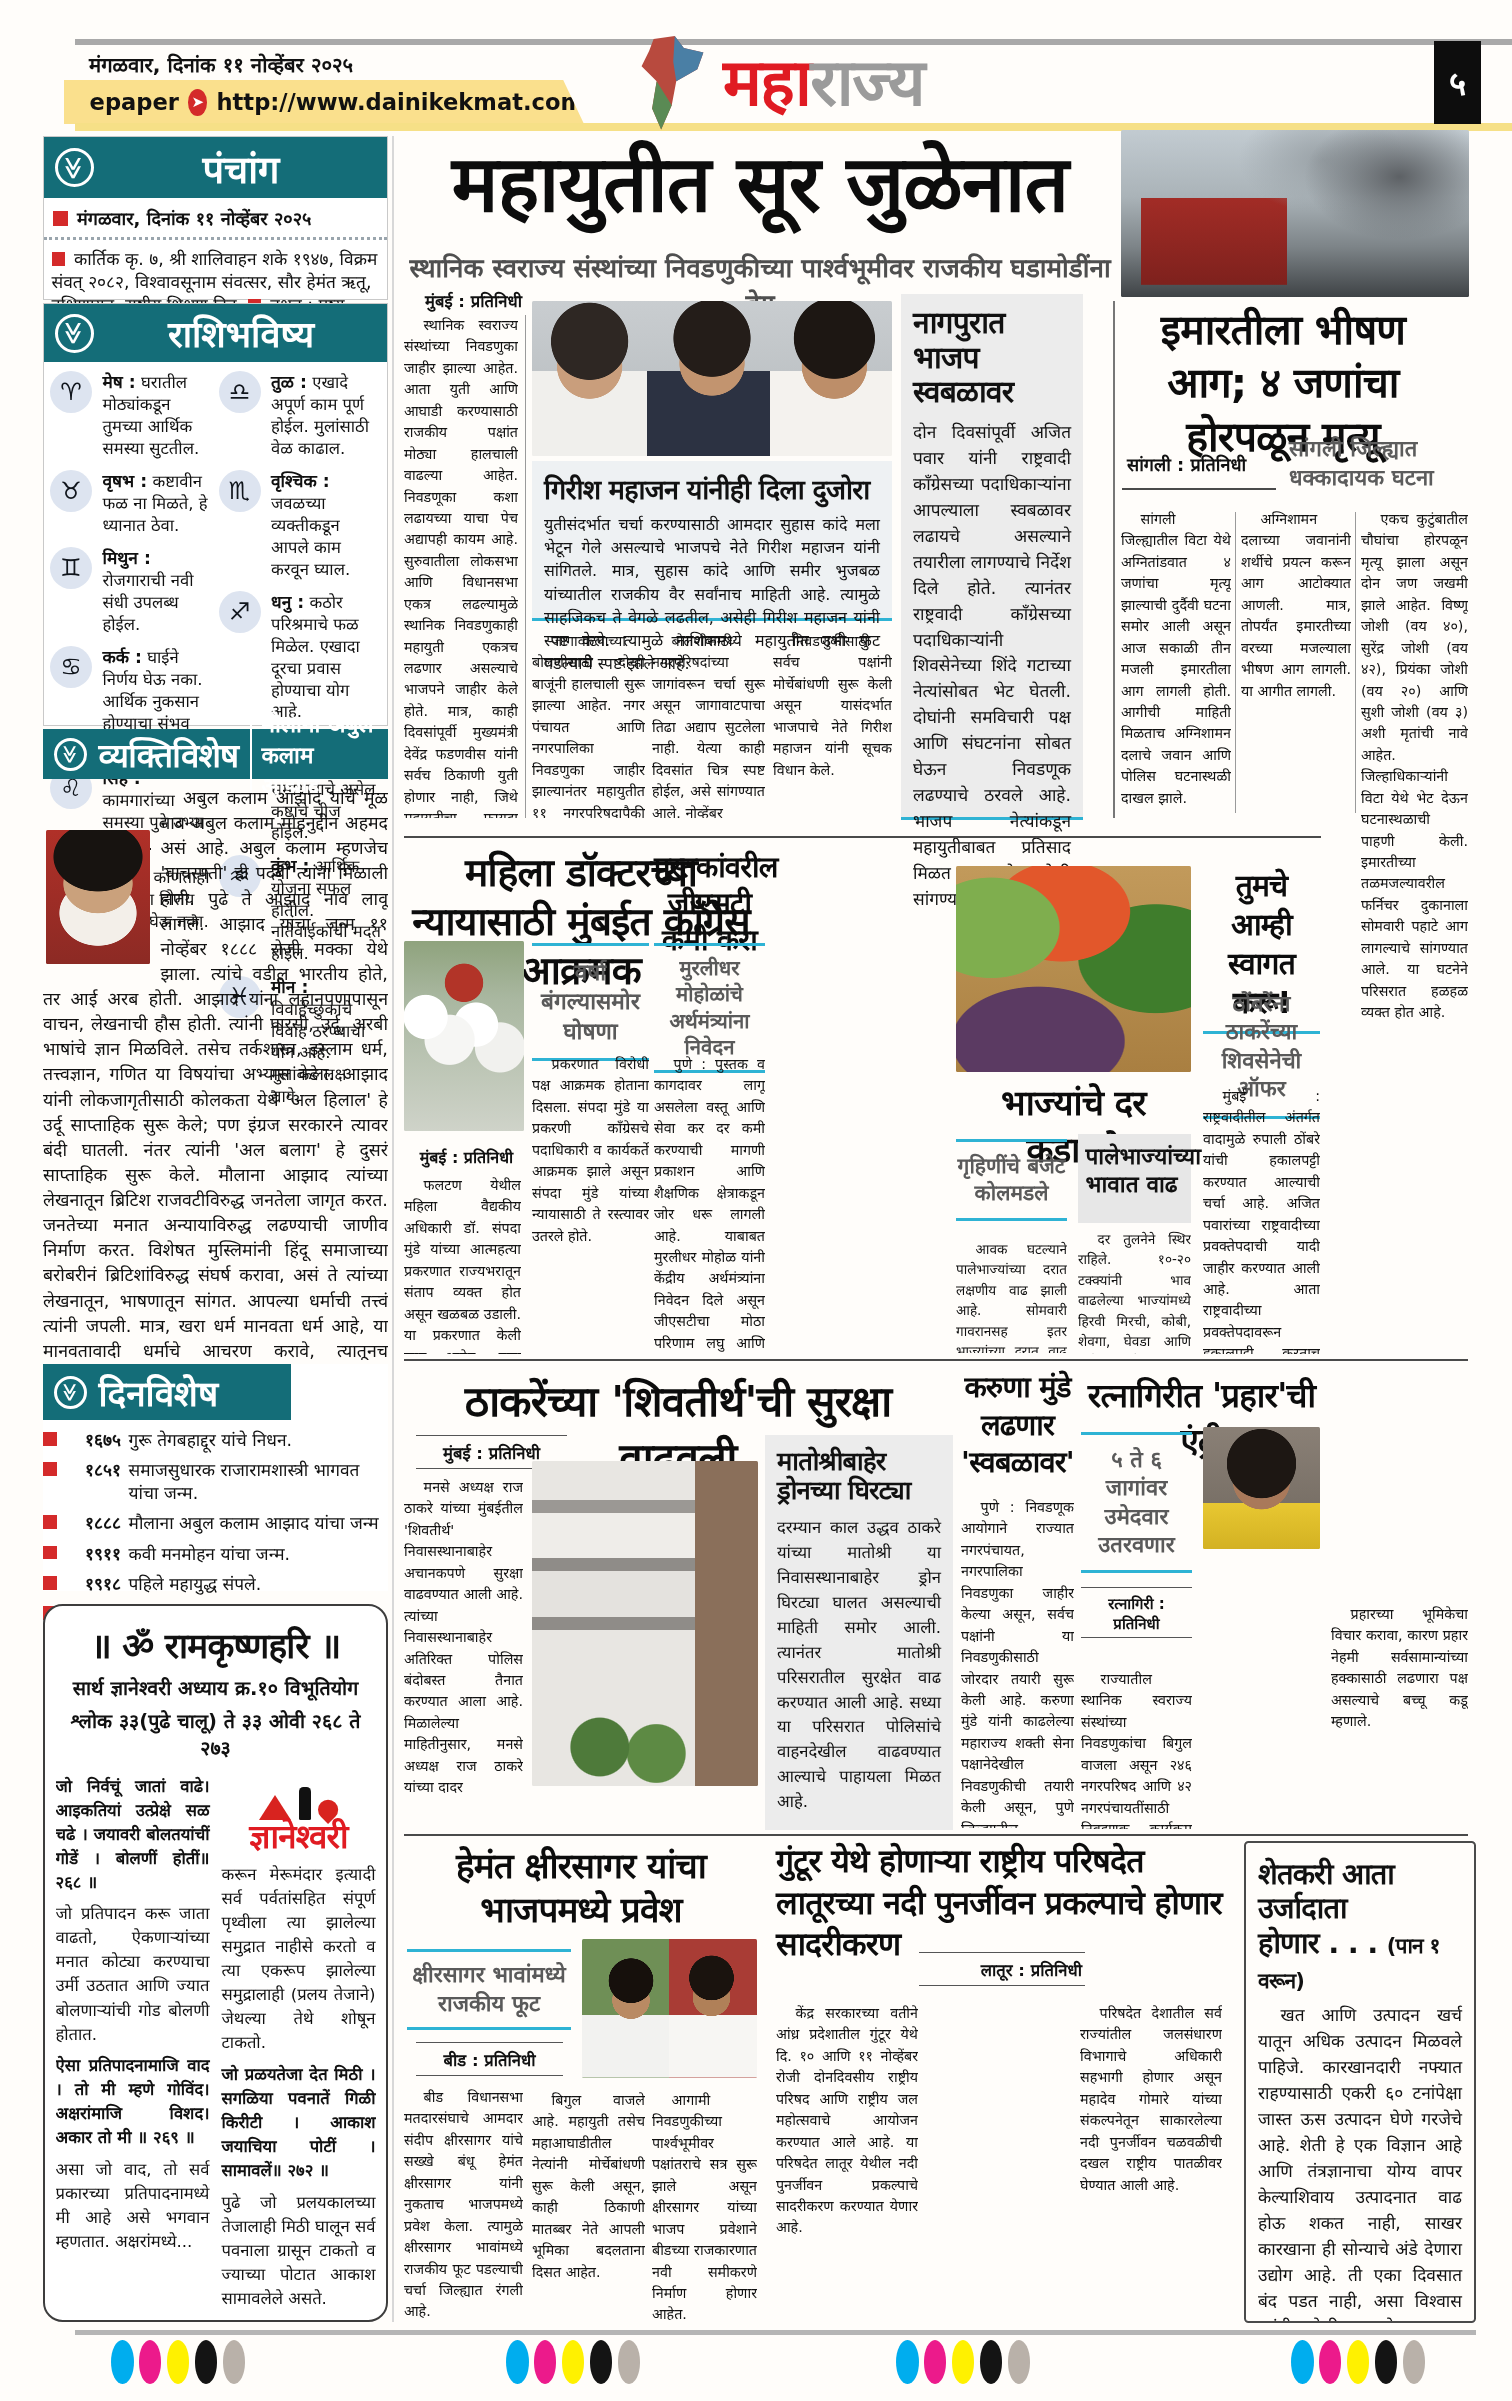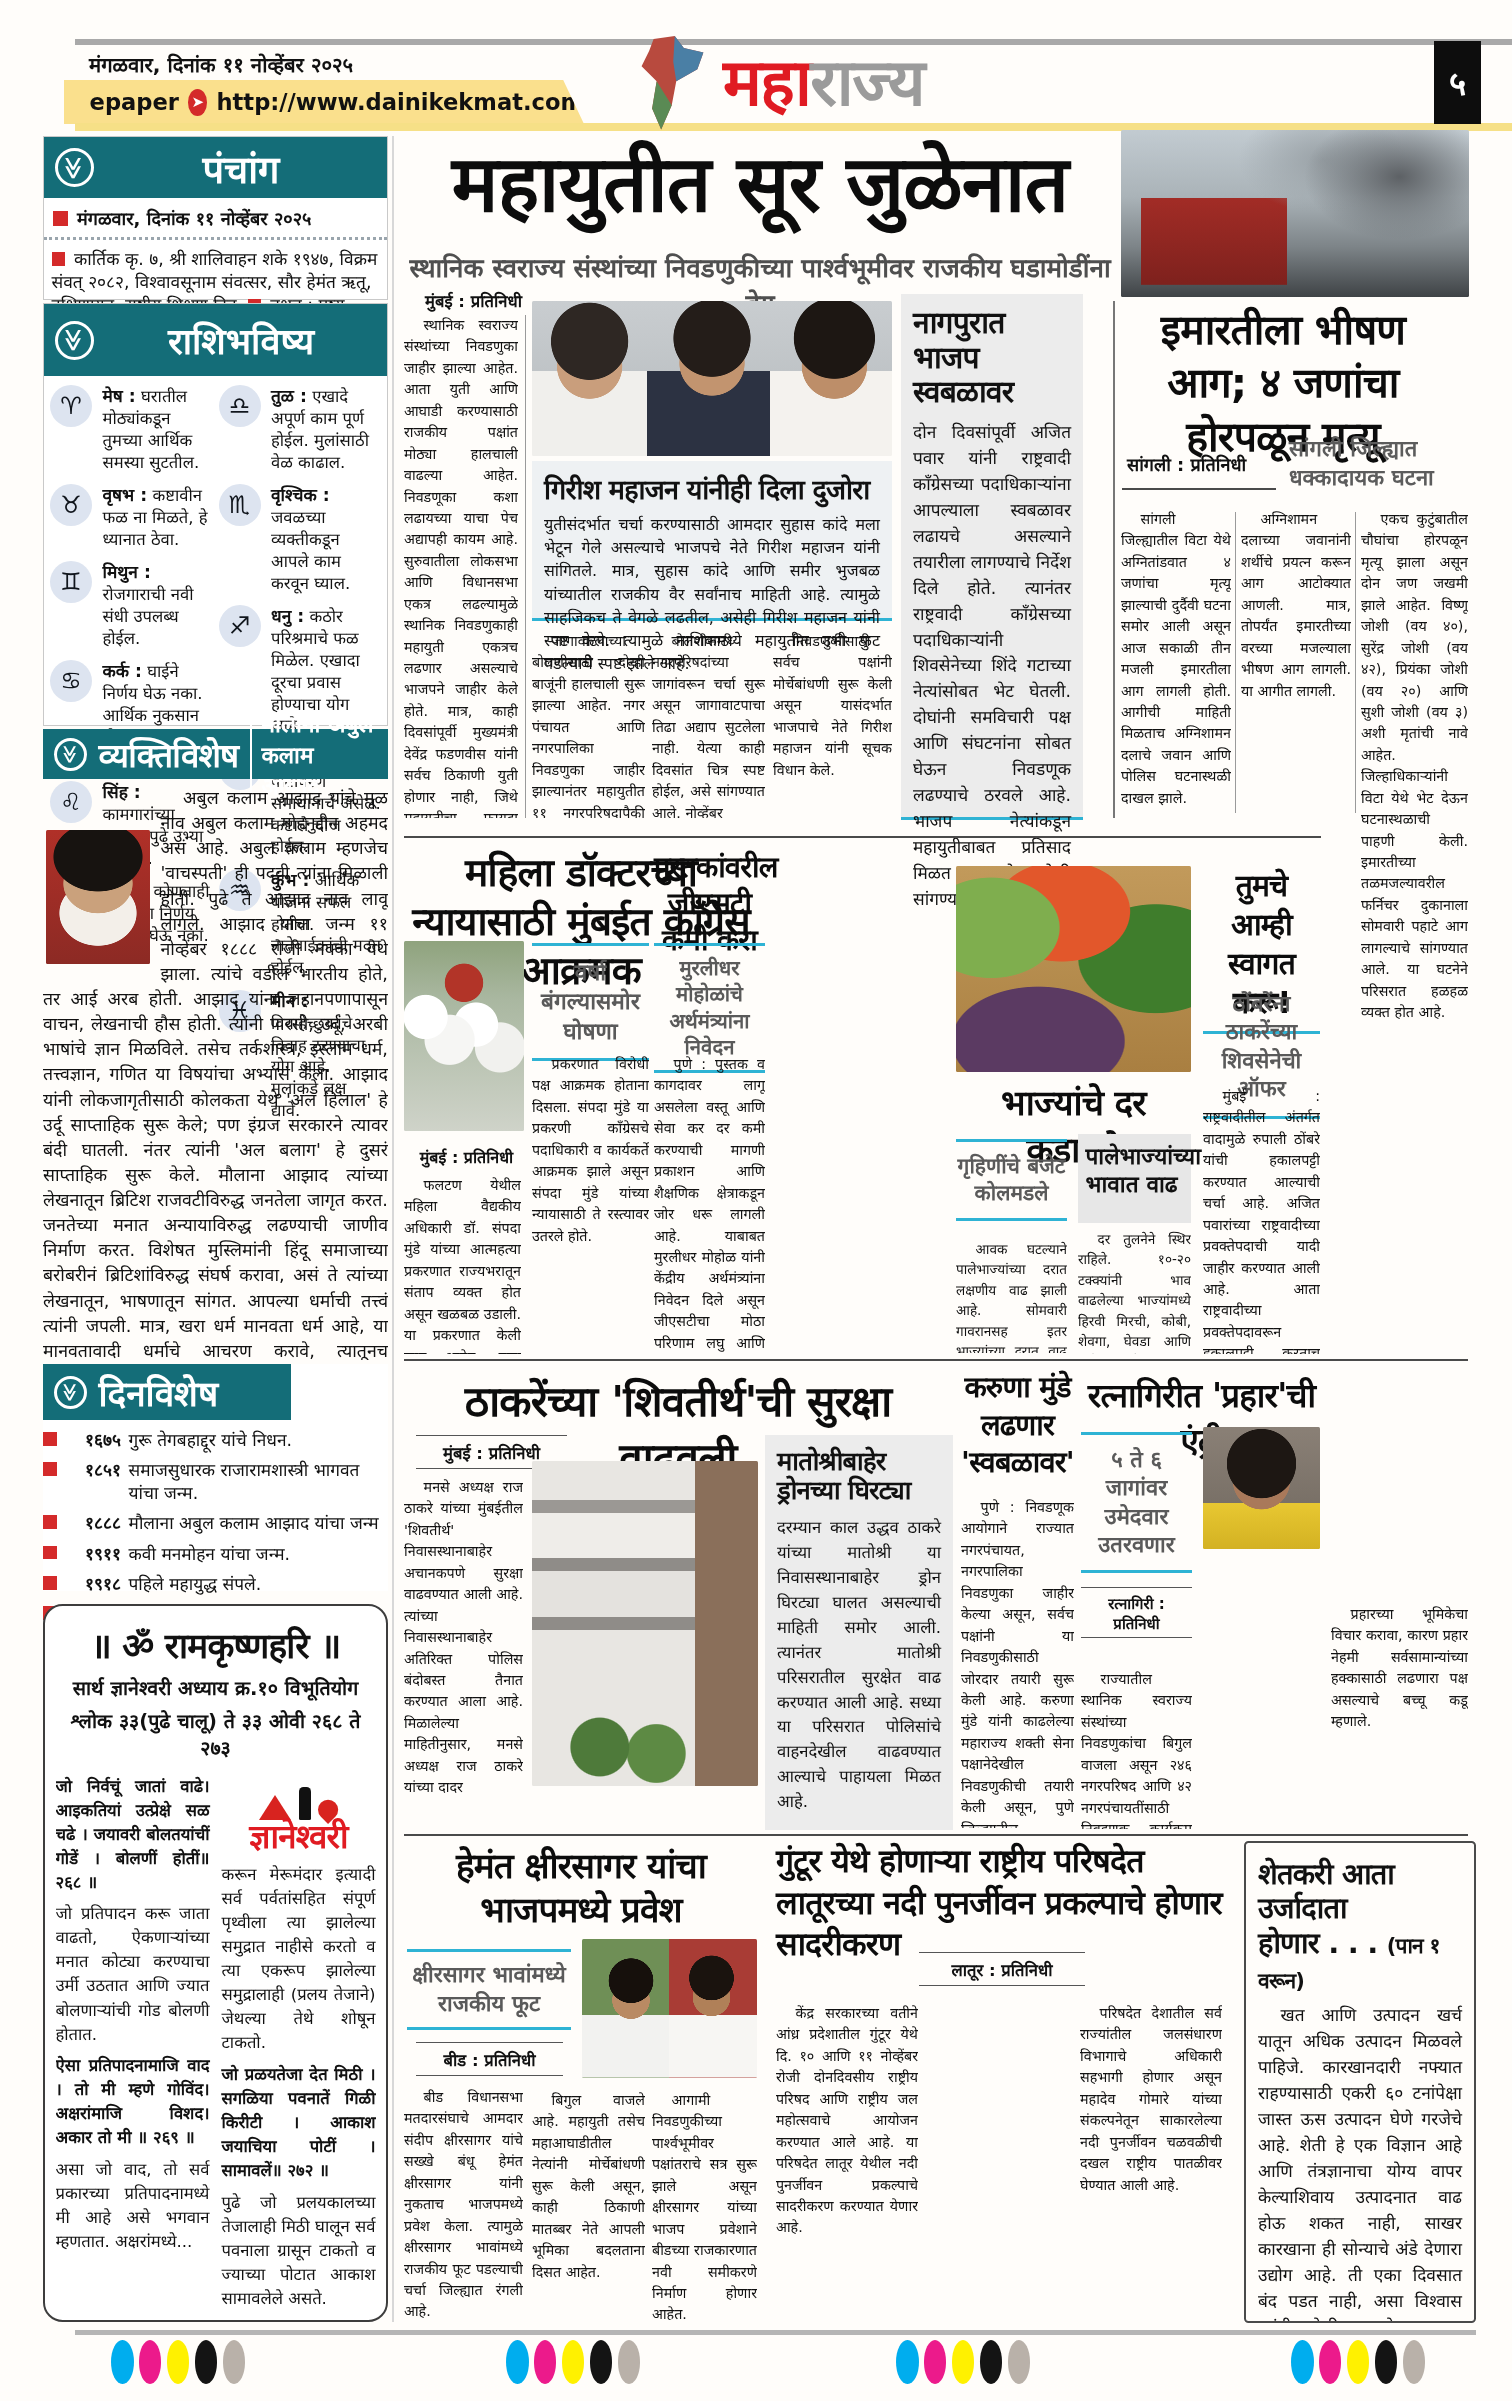--- a/index.html
+++ b/index.html
@@ -173,21 +173,21 @@
       <span class="redsq" style="width:13.6px;height:13.6px;"></span><span>नक्षत्र : पुष्य, योग शुभ, करण विष्टि.</span>
       <span class="redsq" style="width:13.6px;height:13.6px;"></span><span>सूर्योदय स. ६.४६, सूर्यास्त सायं. ५.५९ वा. राहू काळ दुपारी ३.०० ते ४.३०</span>
     </div>
   </div>
 
   <div class="abs sec" style="left:43px;top:303px;width:345px;height:423px;">
     <div class="sec-head" style="font-size:36px;">
       <span class="chev">
           <span>≫</span>
         </span>
-      <span style="margin:7px auto;font-family:Liberation Serif, serif;">राशिभविष्य</span>
+      <span style="margin:0 auto;font-family:Liberation Serif, serif;">राशिभविष्य</span>
     </div>
     <div style="display:flex;padding:9px 6px;gap:6px;">
       <div style="width:50%;">
         <div class="zrow">
             <span class="zic">♈</span>
             <span class="ztxt"><b>मेष :</b> <span>घरातील मोठ्यांकडून तुमच्या आर्थिक समस्या सुटतील.</span></span>
           </div>
         <div class="zrow">
             <span class="zic">♉</span>
             <span class="ztxt"><b>वृषभ :</b> <span>कष्टावीन फळ ना मिळते, हे ध्यानात ठेवा.</span></span>
@@ -410,21 +410,21 @@
 
   <div class="abs headline" style="left:404px;top:1845px;width:354px;font-size:35px;text-align:center;line-height:1.25;">हेमंत क्षीरसागर यांचा भाजपमध्ये प्रवेश</div>
   <div class="abs subdeckbox cyantop cyanbot" style="left:407px;top:1949px;width:164px;font-size:22px;padding:9px 1.5px;line-height:1.3;">क्षीरसागर भावांमध्ये राजकीय फूट</div>
   <div class="ph ph-twomen abs" style="left:582px;top:1939px;width:175px;height:139px;"></div>
   <div class="abs byline ruled" style="left:416px;top:2042px;width:147px;">बीड : प्रतिनिधी</div>
   <div class="abs txt" style="left:404px;top:2087px;width:119px;height:233px;">बीड विधानसभा मतदारसंघाचे आमदार संदीप क्षीरसागर यांचे सख्खे बंधू हेमंत क्षीरसागर यांनी नुकताच भाजपमध्ये प्रवेश केला. त्यामुळे क्षीरसागर भावांमध्ये राजकीय फूट पडल्याची चर्चा जिल्ह्यात रंगली आहे.</div>
   <div class="abs txt" style="left:532px;top:2090px;width:113px;height:230px;">बिगुल वाजले आहे. महायुती तसेच महाआघाडीतील नेत्यांनी मोर्चेबांधणी सुरू केली असून, काही ठिकाणी मातब्बर नेते आपली भूमिका बदलताना दिसत आहेत.</div>
   <div class="abs txt" style="left:652px;top:2090px;width:105px;height:230px;">आगामी निवडणुकीच्या पार्श्वभूमीवर पक्षांतराचे सत्र सुरू झाले असून क्षीरसागर यांच्या भाजप प्रवेशाने बीडच्या राजकारणात नवी समीकरणे निर्माण होणार आहेत.</div>
 
   <div class="abs headline" style="left:776px;top:1841px;width:452px;font-size:32px;line-height:1.3;">गुंटूर येथे होणाऱ्या राष्ट्रीय परिषदेत लातूरच्या नदी पुनर्जीवन प्रकल्पाचे होणार सादरीकरण</div>
-  <div class="abs byline ruled" style="left:919px;top:1952px;width:166px;">लातूर : प्रतिनिधी</div>
+  <div class="abs byline ruled" style="left:919px;top:1952px;width:166px;text-align:right;">लातूर : प्रतिनिधी</div>
   <div class="abs txt" style="left:776px;top:2003px;width:142px;height:318px;">केंद्र सरकारच्या वतीने आंध्र प्रदेशातील गुंटूर येथे दि. १० आणि ११ नोव्हेंबर रोजी दोनदिवसीय राष्ट्रीय परिषद आणि राष्ट्रीय जल महोत्सवाचे आयोजन करण्यात आले आहे. या परिषदेत लातूर येथील नदी पुनर्जीवन प्रकल्पाचे सादरीकरण करण्यात येणार आहे.</div>
   <div class="abs txt" style="left:1080px;top:2003px;width:142px;height:318px;">परिषदेत देशातील सर्व राज्यांतील जलसंधारण विभागाचे अधिकारी सहभागी होणार असून महादेव गोमारे यांच्या संकल्पनेतून साकारलेल्या नदी पुनर्जीवन चळवळीची दखल राष्ट्रीय पातळीवर घेण्यात आली आहे.</div>
 
   <div class="abs farmer" style="left:1244px;top:1841px;width:232px;height:482px;overflow:hidden;">
     <div class="ft"><span>शेतकरी आता उर्जादाता</span><br>
       <span>होणार . . .</span>
       <span class="fs">(पान १ वरून)</span>
     </div>
     <div class="fb">खत आणि उत्पादन खर्च यातून अधिक उत्पादन मिळवले पाहिजे. कारखानदारी नफ्यात राहण्यासाठी एकरी ६० टनांपेक्षा जास्त ऊस उत्पादन घेणे गरजेचे आहे. शेती हे एक विज्ञान आहे आणि तंत्रज्ञानाचा योग्य वापर केल्याशिवाय उत्पादनात वाढ होऊ शकत नाही, साखर कारखाना ही सोन्याचे अंडे देणारा उद्योग आहे. ती एका दिवसात बंद पडत नाही, असा विश्वास त्यांनी यावेळी व्यक्त केला.</div>
   </div>

